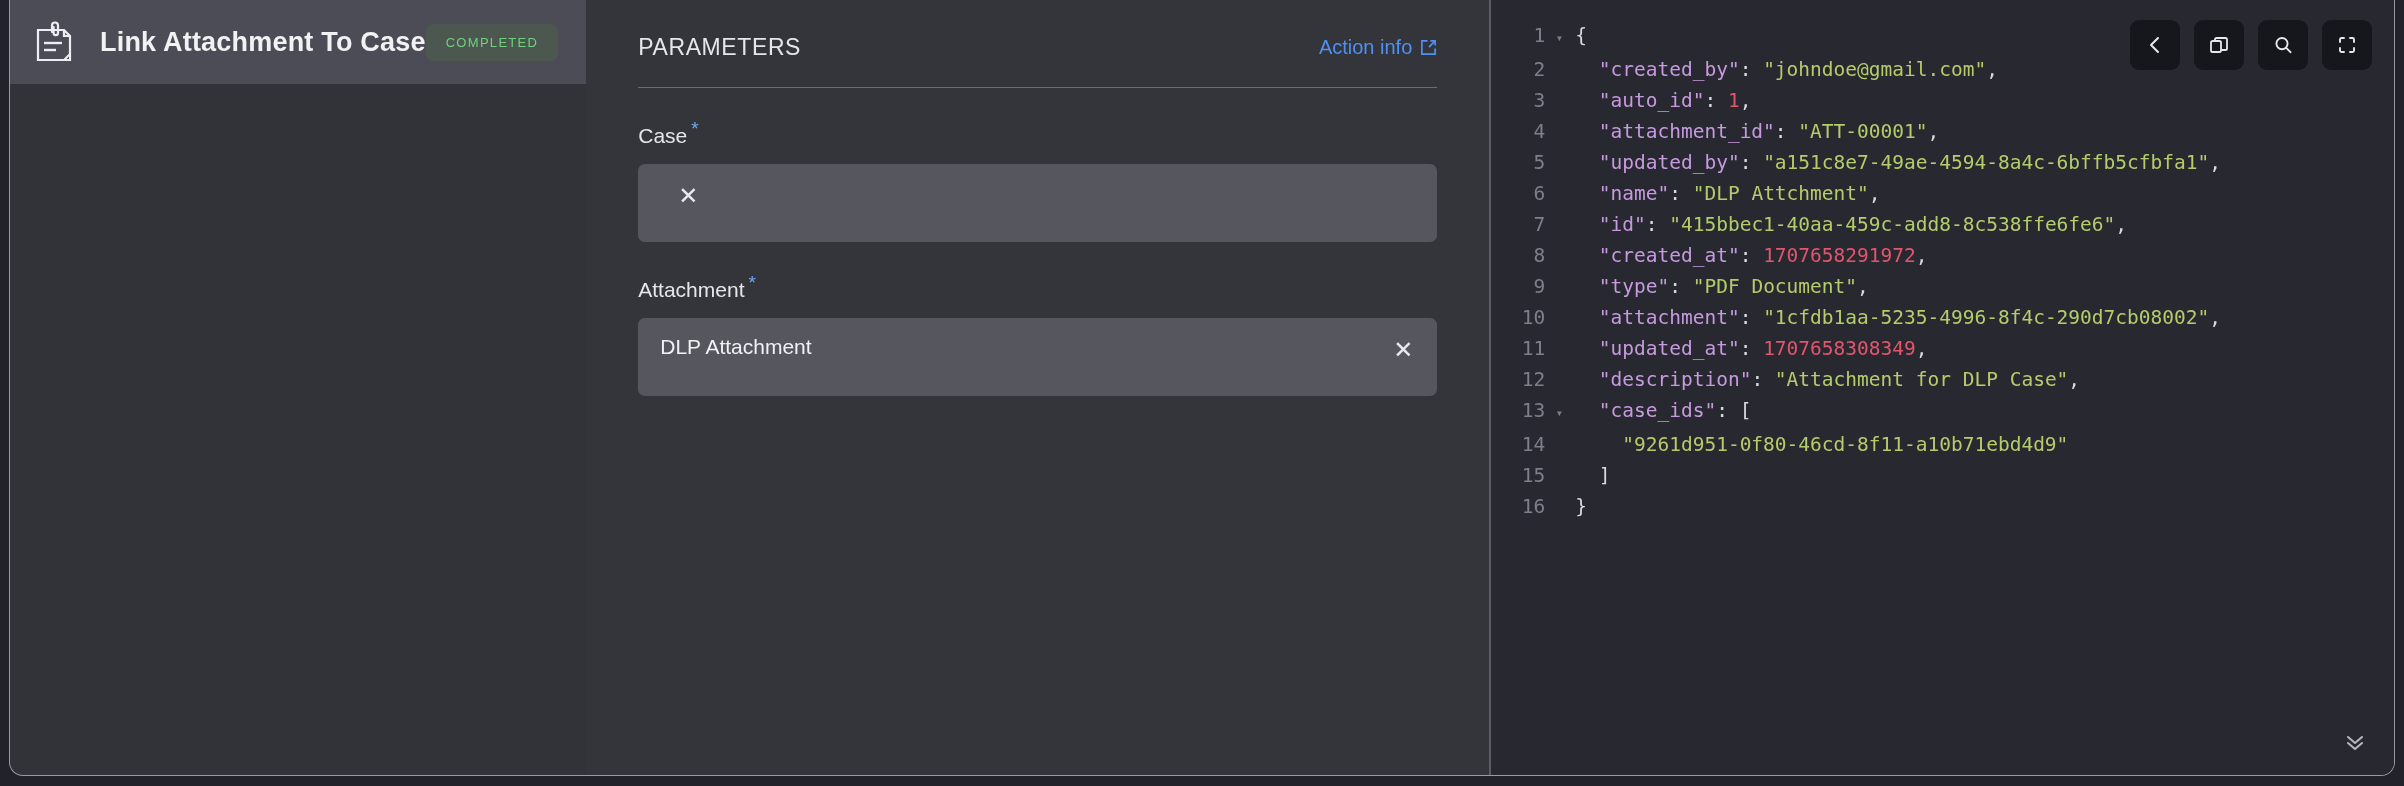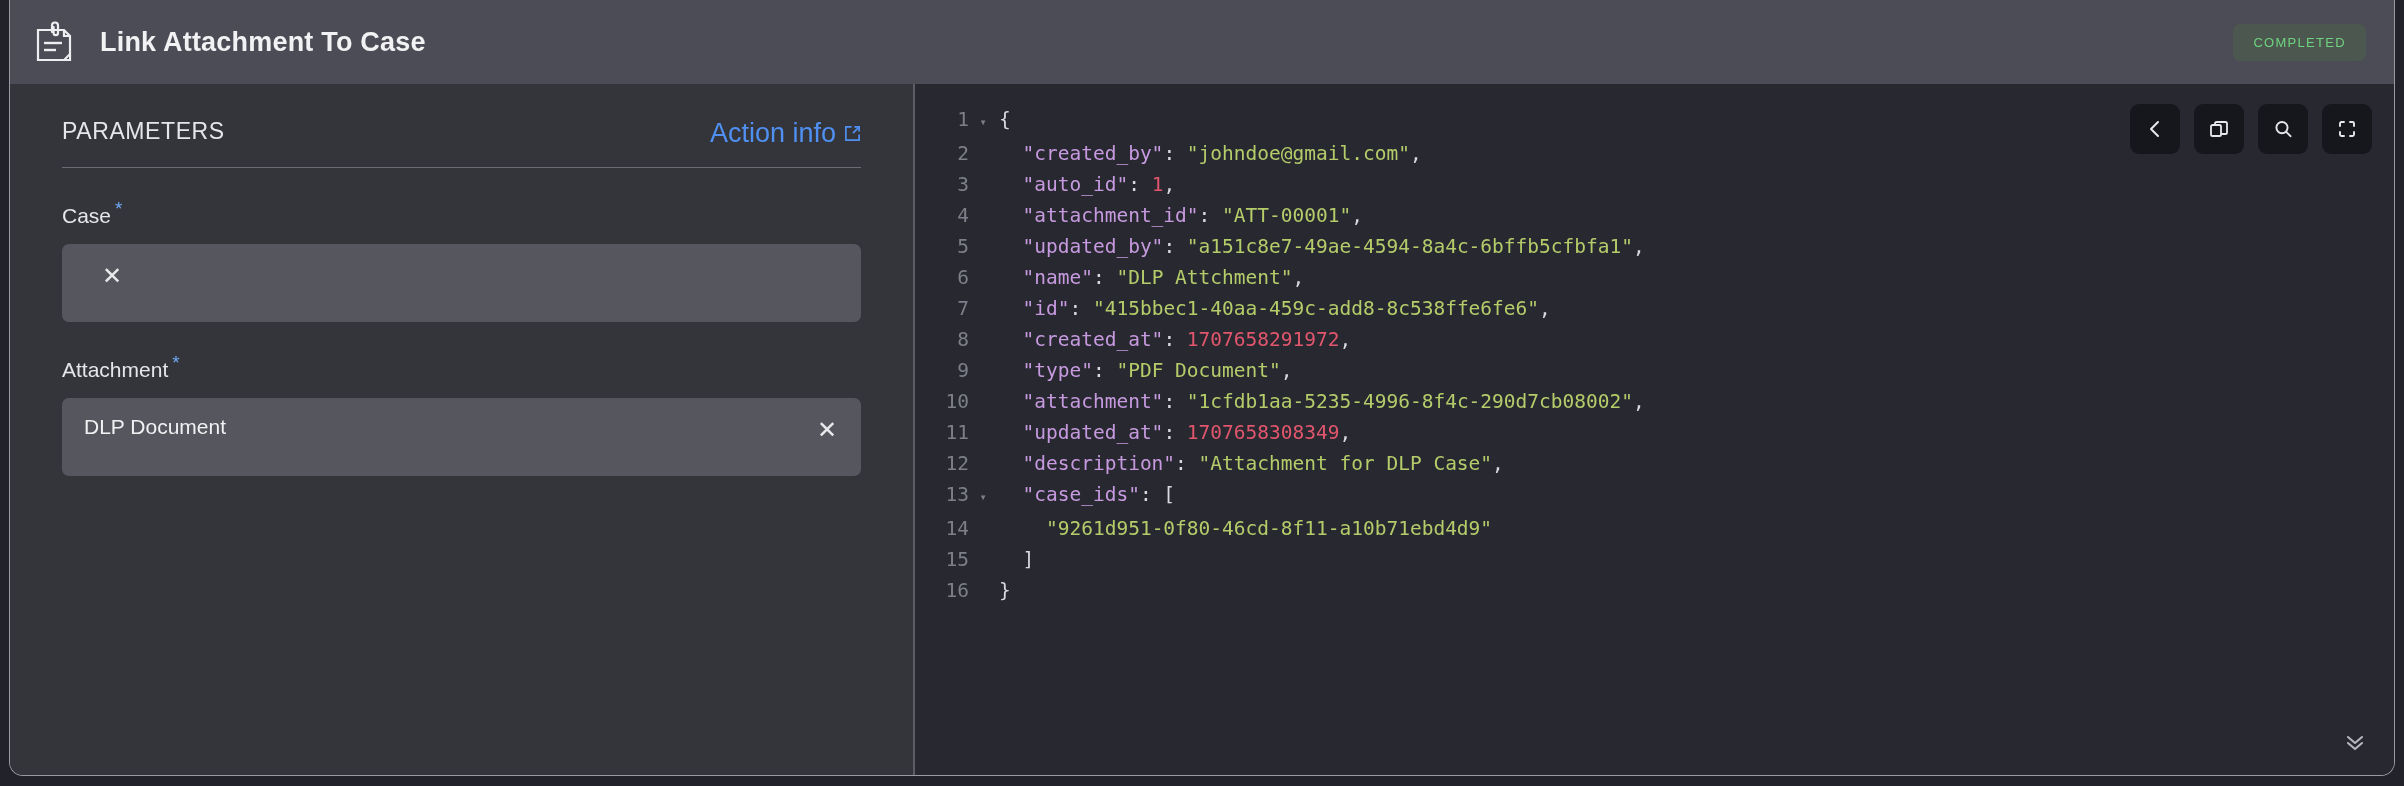--- a/index.html
+++ b/index.html
@@ -17,21 +17,21 @@
     left: 9px;
     top: 0px;
     width: 2386px;
     height: 776px;
     background: #313338;
     border: 1px solid #9a9aa2;
     border-top: none;
     border-radius: 0 0 14px 14px;
     overflow: hidden;
     display: flex;
-    flex-direction: column;
+    flex-direction: row;
   }
 
   
   .header {
     height: 84px;
     min-height: 84px;
     background: #4b4c55;
     display: flex;
     align-items: center;
     padding: 0 28px 0 22px;
@@ -75,36 +75,36 @@
   .params-panel {
     width: 905px;
     min-width: 905px;
     background: #34353b;
     border-right: 2px solid #5c5d66;
     padding: 34px 52px 0 52px;
     overflow: hidden;
   }
   .params-head {
     display: flex;
-    align-items: flex-start;
+    align-items: center;
     justify-content: space-between;
-    padding-bottom: 18px;
+    padding-bottom: 26px;
     border-bottom: 1px solid #6a6b74;
   }
   .params-title {
     font-size: 23px;
     color: #e6e6ea;
     letter-spacing: 0.6px;
   }
   .action-info {
     display: flex;
     align-items: center;
     gap: 8px;
     color: #4f90f2;
-    font-size: 27px;
+    font-size: 20px;
     cursor: pointer;
   }
   .action-info svg { display: block; }
 
   .field { margin-top: 30px; }
   .field-label {
     font-size: 21px;
     color: #e6e6ea;
     display: inline-block;
   }
@@ -257,21 +257,21 @@
           <div class="clear-btn">✕</div>
         </div>
       </div>
 
       <div class="field">
         <div class="field-label">
           <span>Attachment</span><span class="req-star">*</span>
         </div>
         <div class="value-box">
           <div class="value-texts">
-            <div class="value-primary">DLP Document</div>
+            <div class="value-primary">DLP Attachment</div>
           </div>
           <div class="clear-btn">✕</div>
         </div>
       </div>
     </div>
 
     <div class="code-panel">
 
       <div class="code-toolbar">
         <div class="tool-btn">

